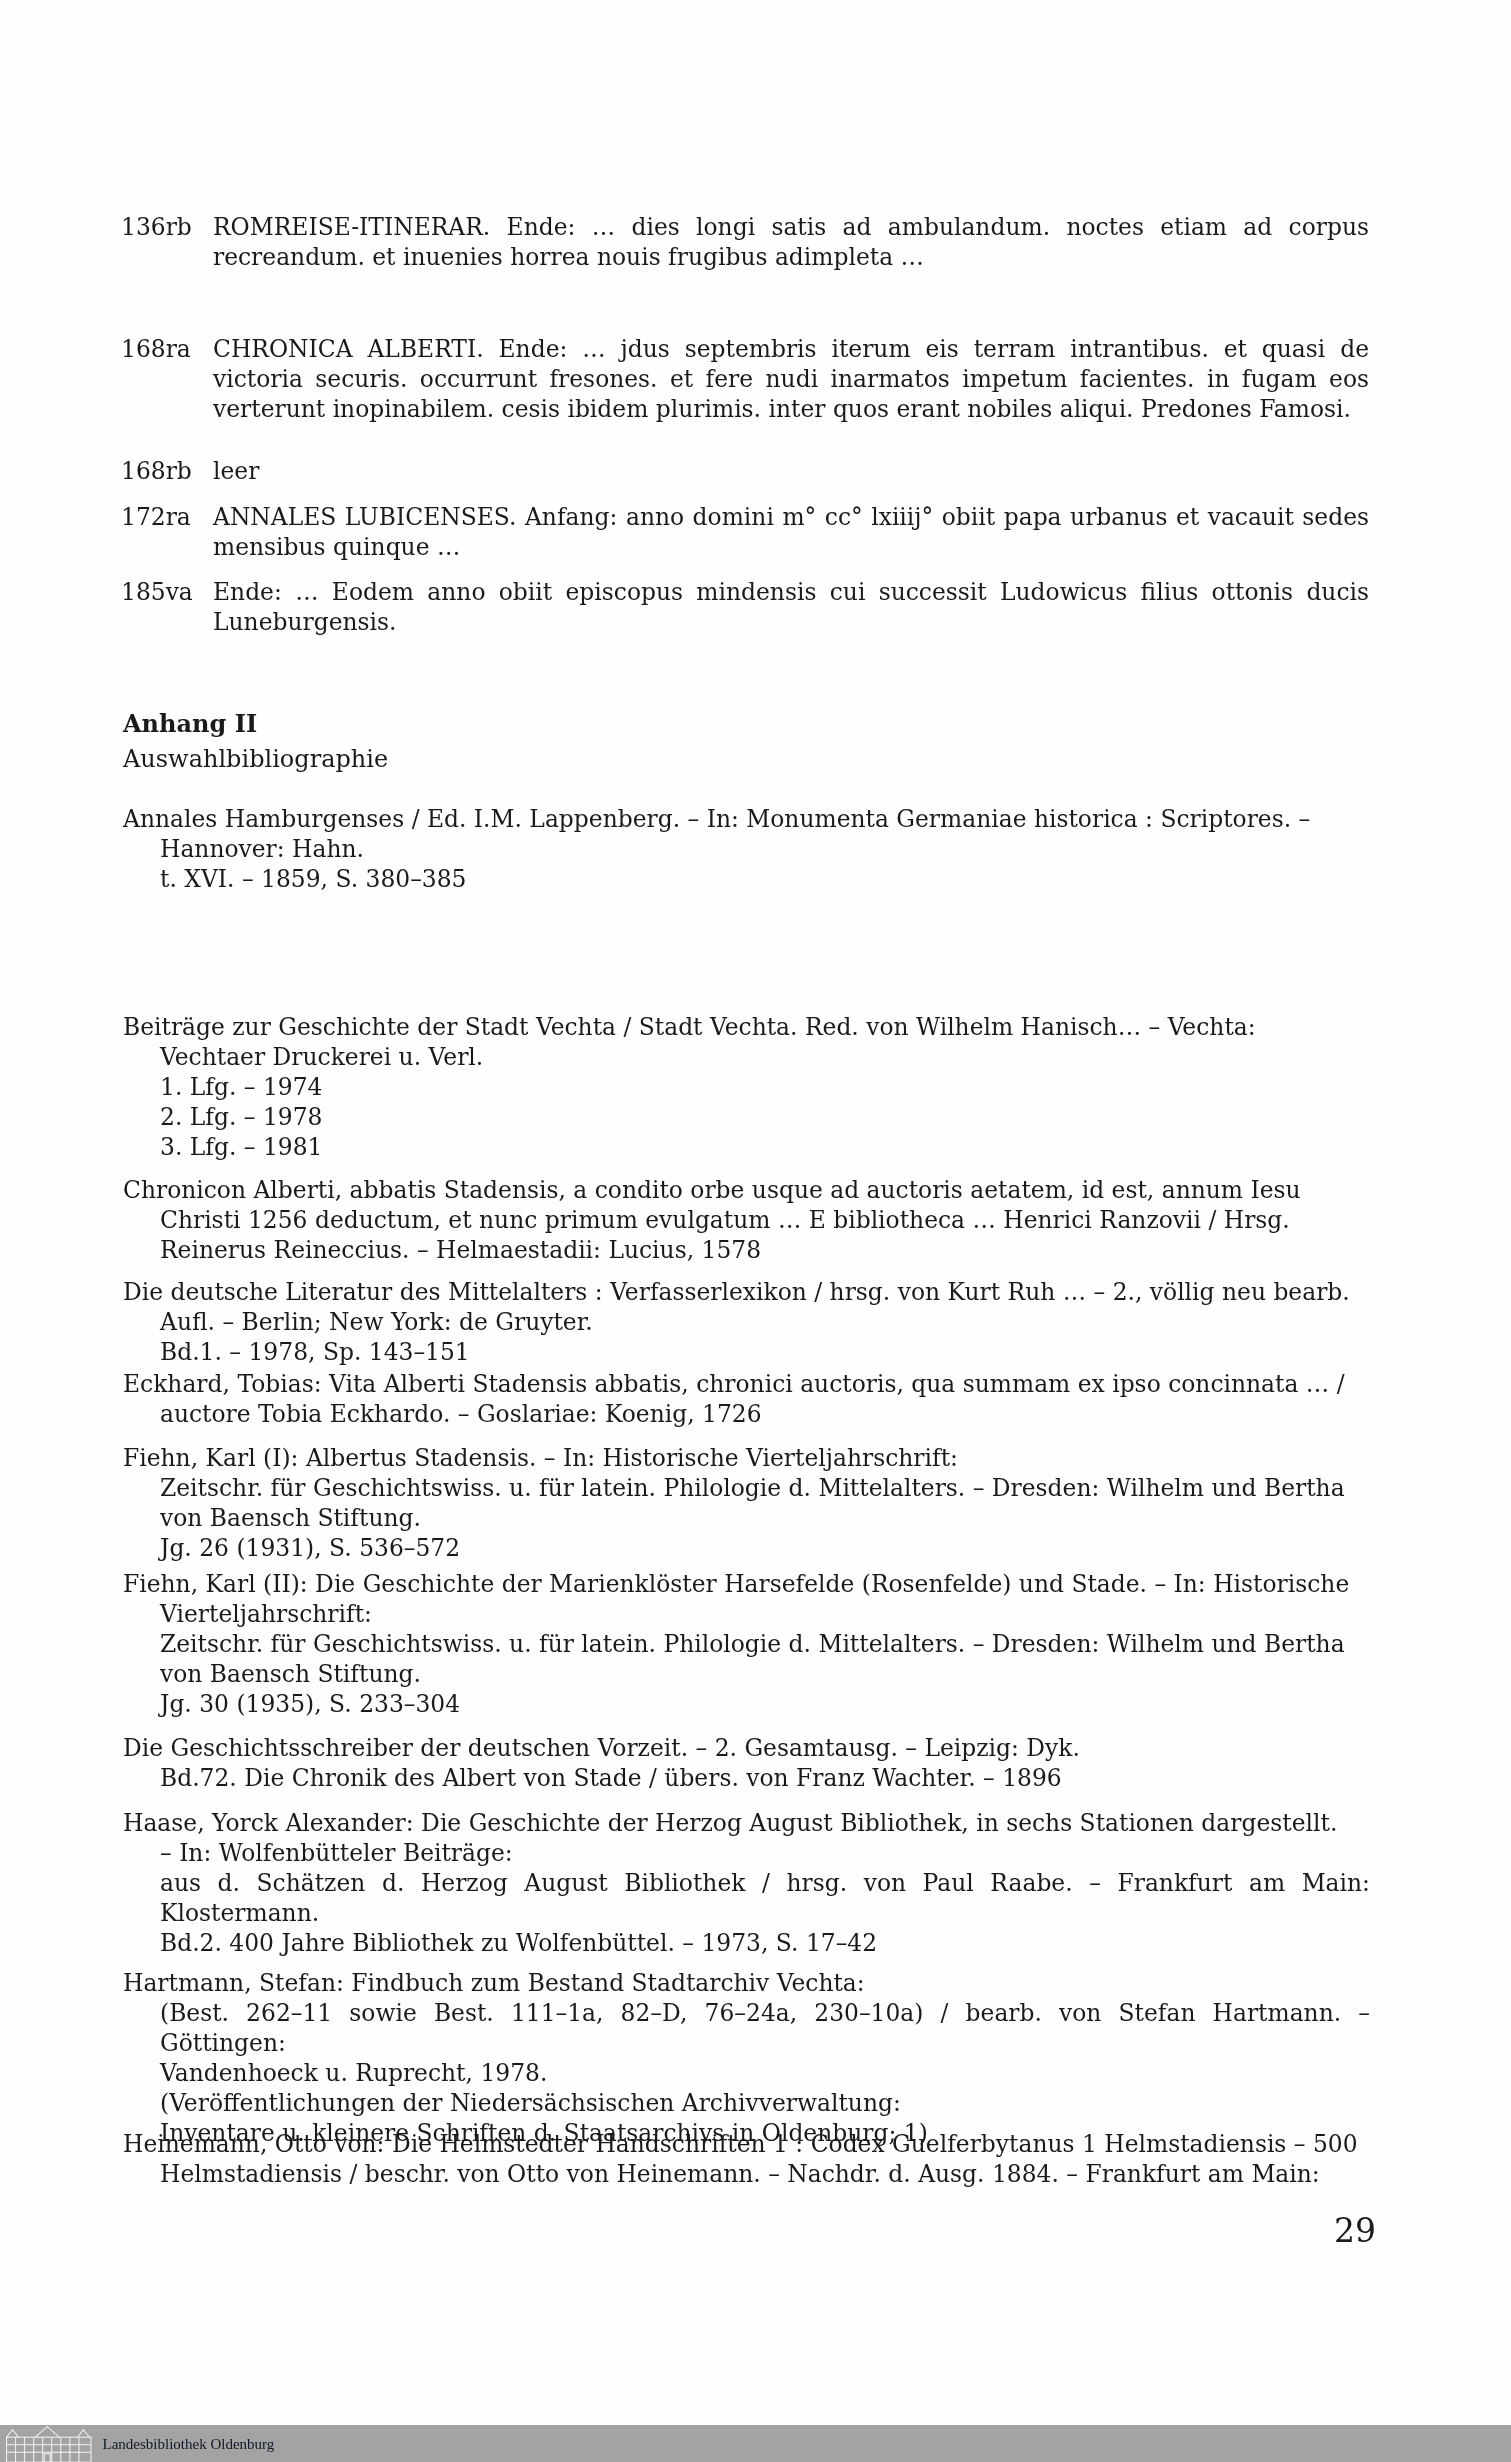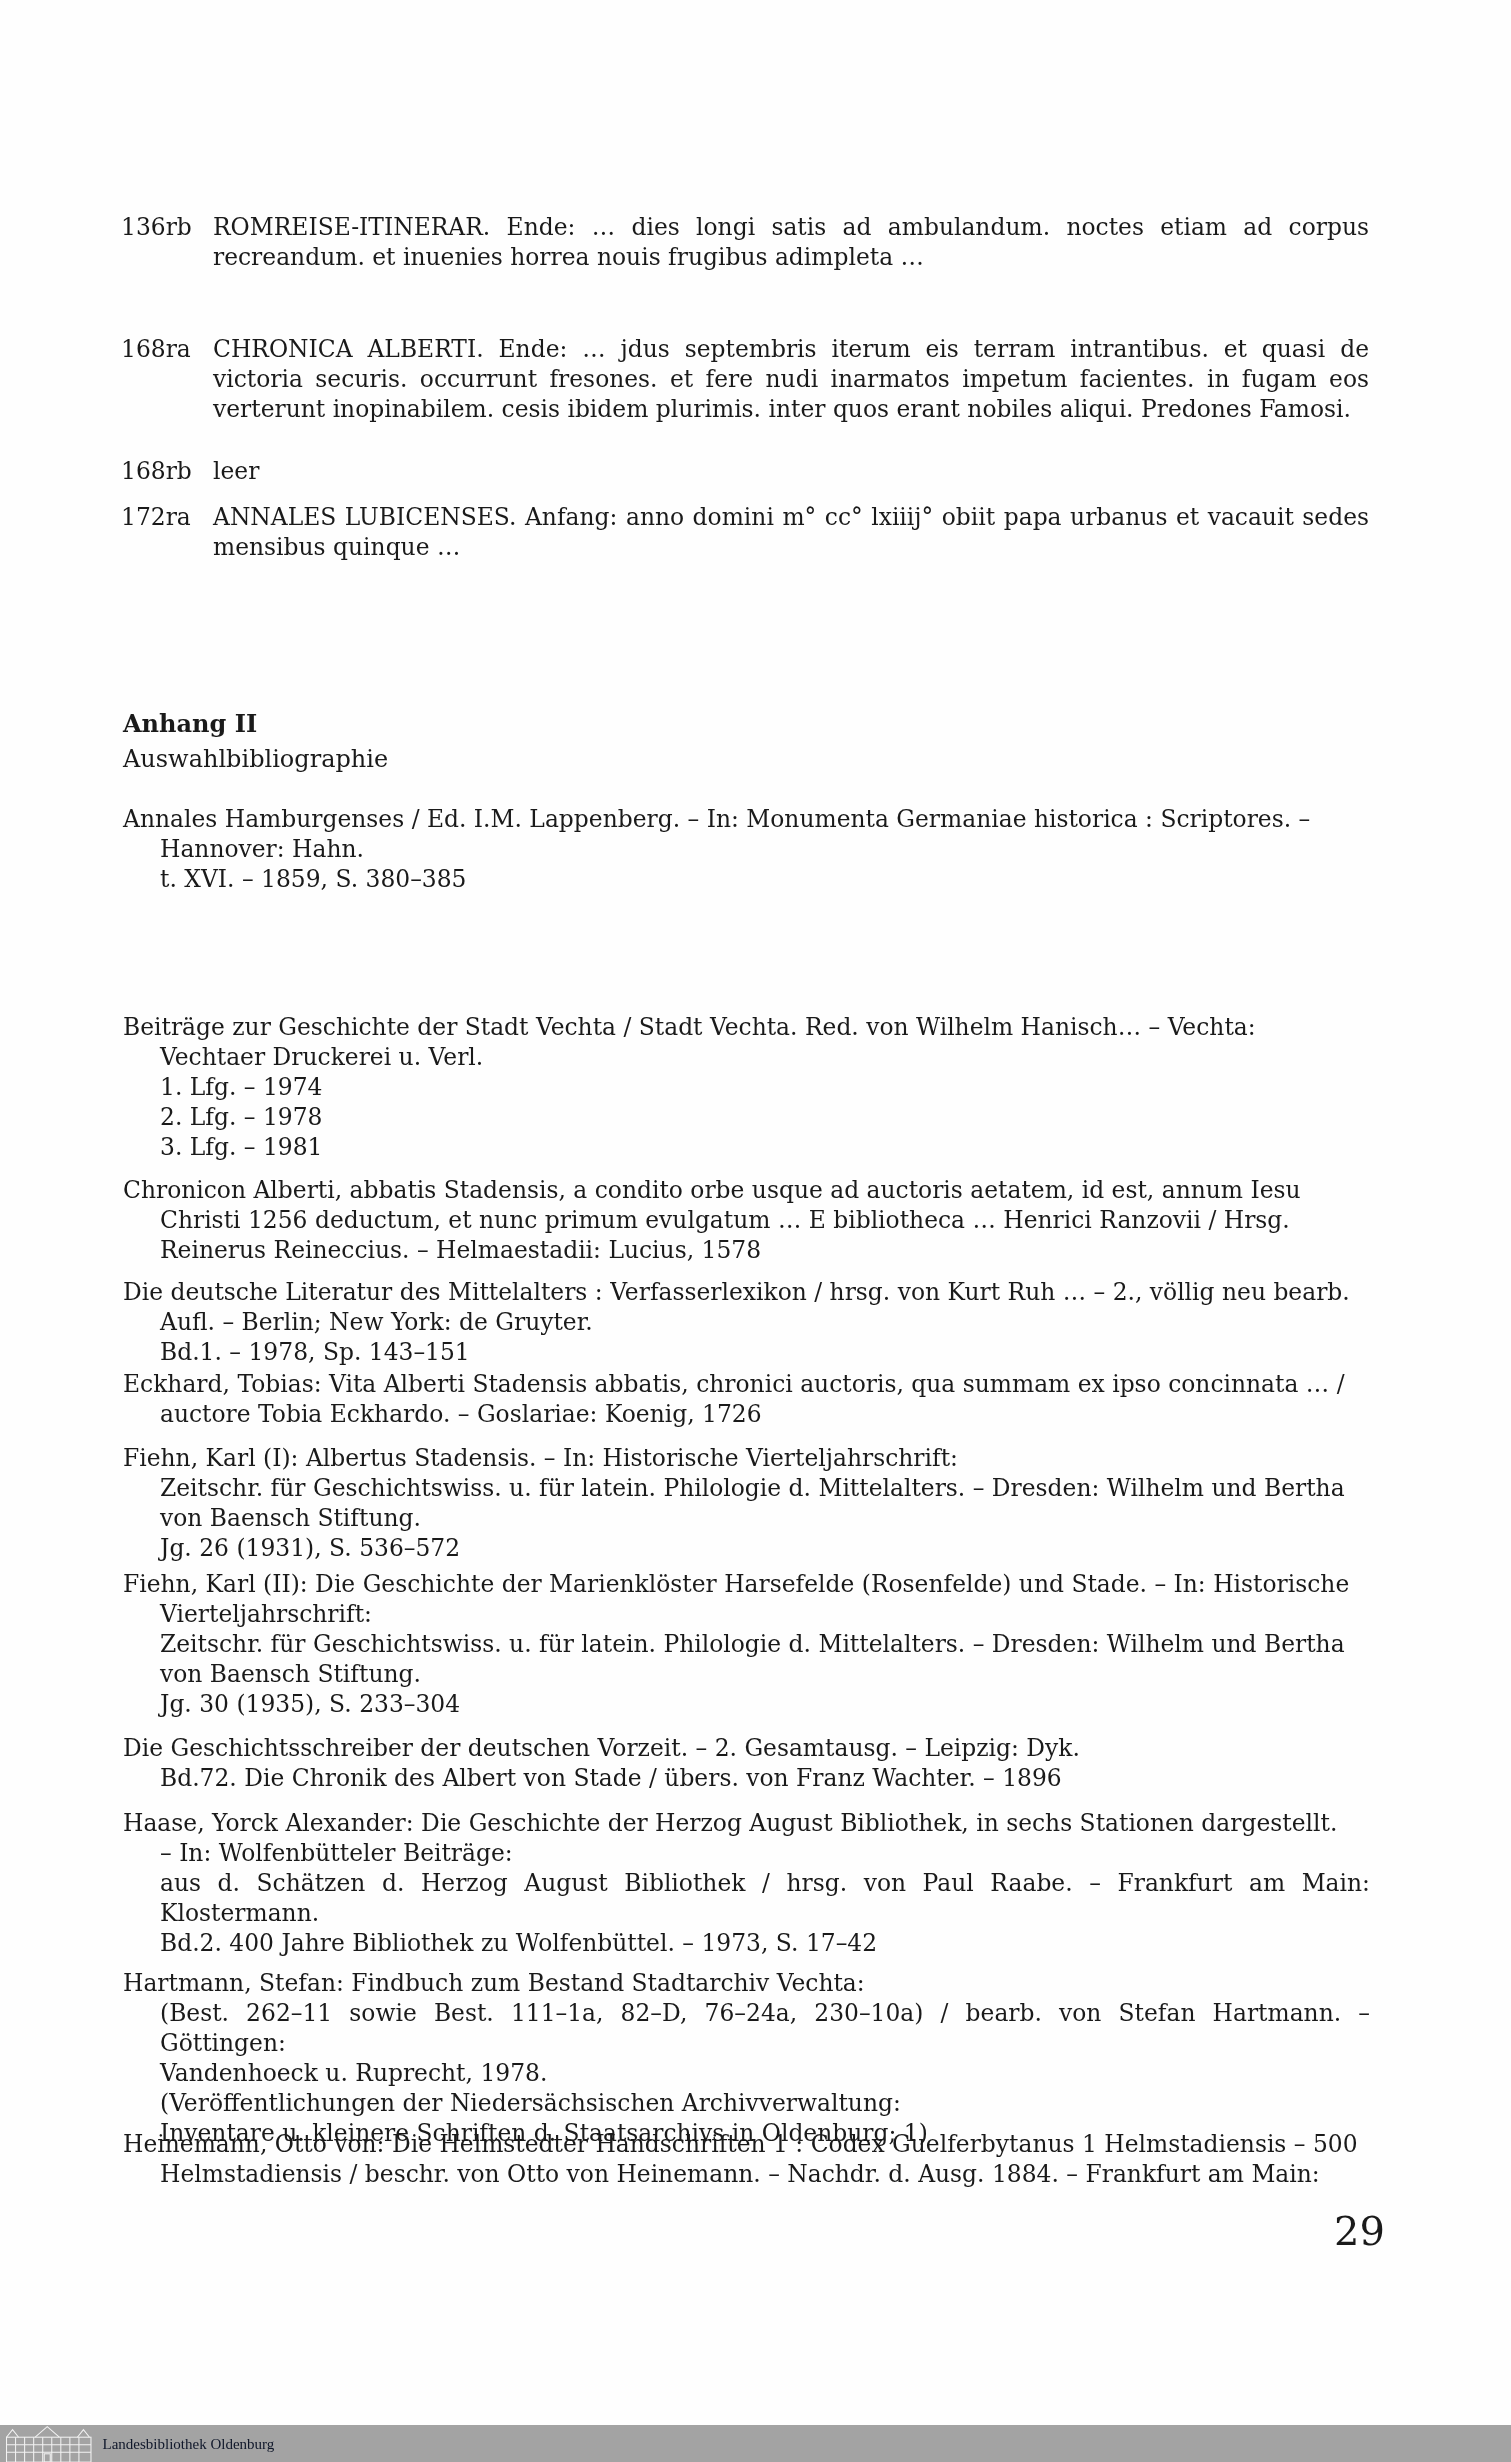--- a/index.html
+++ b/index.html
@@ -12,21 +12,21 @@
   .folio-block { position: absolute; left: 121px; width: 1248px; font-size: 23.4px; line-height: 30px; }
   .folio-label { position: absolute; left: 0; top: 0; width: 91px; }
   .folio-text { margin-left: 92px; text-align: justify; text-align-last: left; }
   .heading { position: absolute; left: 123px; font-size: 24px; line-height: 30px; }
   .heading.bold { font-weight: bold; }
   .bib { position: absolute; left: 123px; width: 1247px; font-size: 23.4px; line-height: 30px; }
   .bib .first { text-align: justify; text-align-last: left; }
   .bib .first b { font-weight: normal; }
   .bib .cont { padding-left: 37px; text-align: justify; text-align-last: left; }
   .bib .cont.justify-full { text-align-last: justify; }
-  .page-number { position: absolute; left: 1334px; top: 2212px; font-size: 40px; line-height: 38px; }
+  .page-number { position: absolute; left: 1334px; top: 2212px; font-size: 33px; line-height: 38px; }
   .footer-bar {
     position: absolute; left: 0; top: 2425px; width: 1511px; height: 38px;
     background: #a3a3a3; display: flex; align-items: center;
   }
   .footer-logo { width: 89px; height: 38px; margin-left: 4.5px; }
   .footer-text {
     margin-left: 9px; color: #0f172a; font-family: "Liberation Serif", serif; font-size: 15px;
   }
 </style>
 </head>
@@ -42,20 +42,24 @@
     <span class="folio-label">168ra</span>
     <div class="folio-text">CHRONICA ALBERTI. Ende: … jdus septembris iterum eis terram intrantibus. et quasi de victoria securis. occurrunt fresones. et fere nudi inarmatos impetum facientes. in fugam eos verterunt inopinabilem. cesis ibidem plurimis. inter quos erant nobiles aliqui. Predones Famosi.</div>
   </div>
   <div class="folio-block" style="top:456px">
     <span class="folio-label">168rb</span>
     <div class="folio-text">leer</div>
   </div>
   <div class="folio-block" style="top:502px">
     <span class="folio-label">172ra</span>
     <div class="folio-text">ANNALES LUBICENSES. Anfang: anno domini m° cc° lxiiij° obiit papa urbanus et vacauit sedes mensibus quinque …</div>
+  </div>
+  <div class="folio-block" style="top:577px">
+    <span class="folio-label">185va</span>
+    <div class="folio-text">Ende: … Eodem anno obiit episcopus mindensis cui successit Ludowicus filius ottonis ducis Luneburgensis.</div>
   </div>
 
   <div class="heading bold" style="top:709px">Anhang II</div>
   <div class="heading" style="top:744px">Auswahlbibliographie</div>
 
   <div class="bib" style="top:804px">
     <div class="first"><b>Annales Hamburgenses</b><span> / Ed. I.M. Lappenberg. – In: Monumenta Germaniae historica : Scriptores. –</span></div>
     <div class="cont">Hannover: Hahn.</div>
     <div class="cont">t. XVI. – 1859, S. 380–385</div>
   </div>

